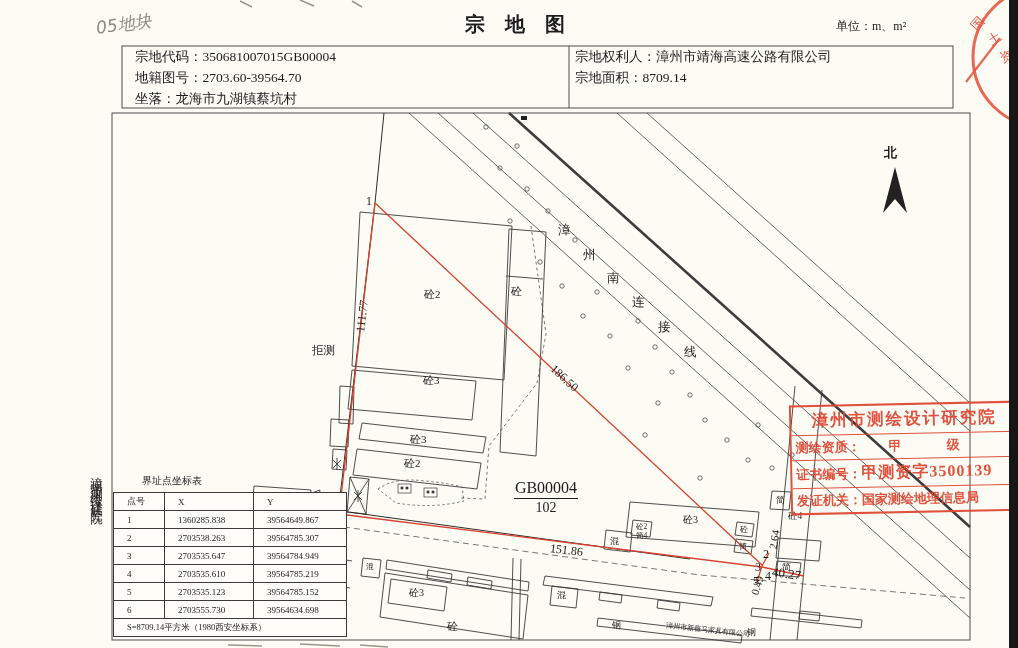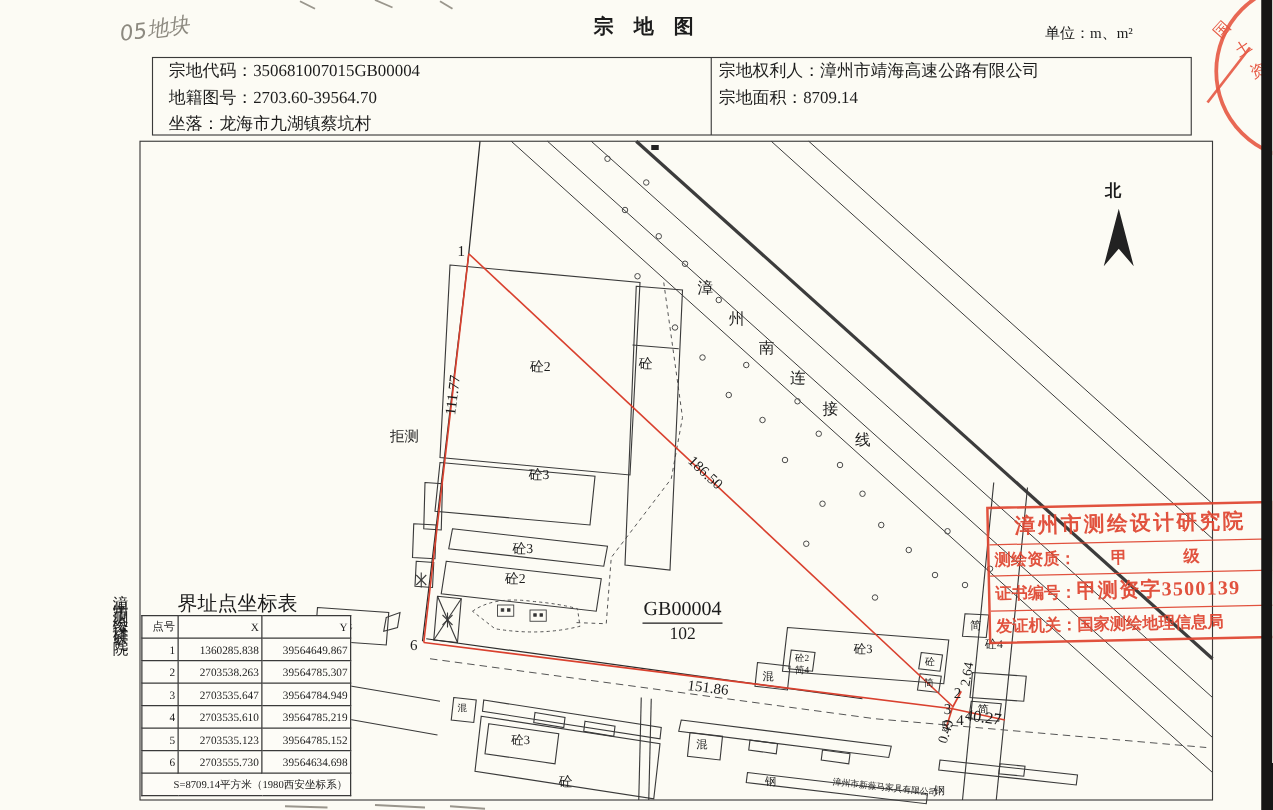--- a/index.html
+++ b/index.html
@@ -1,35 +1,35 @@
 <!DOCTYPE html>
 <html><head>
 <meta charset="utf-8">
 <style>
   html,body{margin:0;padding:0;background:#e8e6e0;}
   .page{position:relative;width:1018px;height:648px;background:#fcfbf4;overflow:hidden;
         font-family:"Liberation Serif","DejaVu Serif",serif;color:#1c1c1c;}
   .lbl{position:absolute;white-space:nowrap;line-height:1;}
   svg.map{position:absolute;left:0;top:0;}
-  .title{font-size:16px;font-weight:bold;text-align:center;}
+  .title{font-size:20px;font-weight:bold;text-align:center;}
   .hdr{font-size:13.5px;}
   .unit{font-size:12px;}
   .pencil{color:#8d8a80;font-style:italic;transform:rotate(-8deg);font-size:17px;
           font-family:"DejaVu Sans","Liberation Sans",sans-serif;}
   .bl{font-size:11px;}
   .frac{position:absolute;width:64px;text-align:center;}
   .frac .num{font-size:16px;display:block;border-bottom:1px solid #1c1c1c;padding-bottom:1px;}
   .frac .den{font-size:14px;display:block;padding-top:1px;}
   table.coords{position:absolute;left:113px;top:492px;border-collapse:collapse;background:#fdfcf7;
       font-size:9px;font-family:"Liberation Serif","DejaVu Serif",serif;}
-  table.coords td,table.coords th{border:1px solid #3a3a3a;padding:1px 2px;text-align:right;
+  table.coords td,table.coords th{border:1px solid #3a3a3a;padding:1px 13px;text-align:left;
       font-weight:normal;height:15px;}
   table.coords .c1{width:24px}.coords .c2{width:62px}.coords .c3{width:66px}
   table.coords td.foot{font-size:8.5px;}
-  .tbl-title{font-size:16px;}
+  .tbl-title{font-size:10px;}
   .vert{writing-mode:vertical-rl;text-orientation:upright;font-size:12.5px;letter-spacing:4px;}
   .stampbox{position:absolute;left:790px;top:403px;width:226px;border:2px solid #df4631;
       color:#df4631;transform:rotate(-1.2deg);opacity:.93;background:rgba(255,255,255,0);}
   .stampbox .r{border-bottom:1.5px solid #df4631;padding:3px 4px;}
   .stampbox .r:last-child{border-bottom:none;}
   .stampbox .r1{font-size:16.5px;font-weight:bold;letter-spacing:2px;text-align:center;}
   .stampbox .r2,.stampbox .r3,.stampbox .r4{font-size:13px;font-weight:bold;}
   .stampbox .sp{letter-spacing:16px;margin-left:28px;}
   .stampbox .num{font-size:16px;letter-spacing:1px;}
   .company{font-size:7px;transform:rotate(6deg);}

